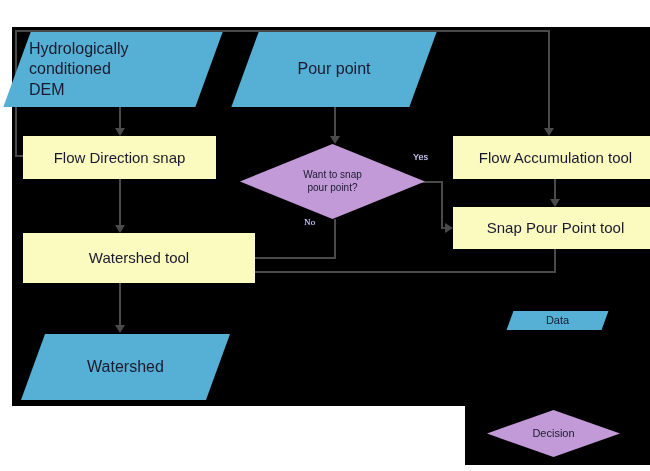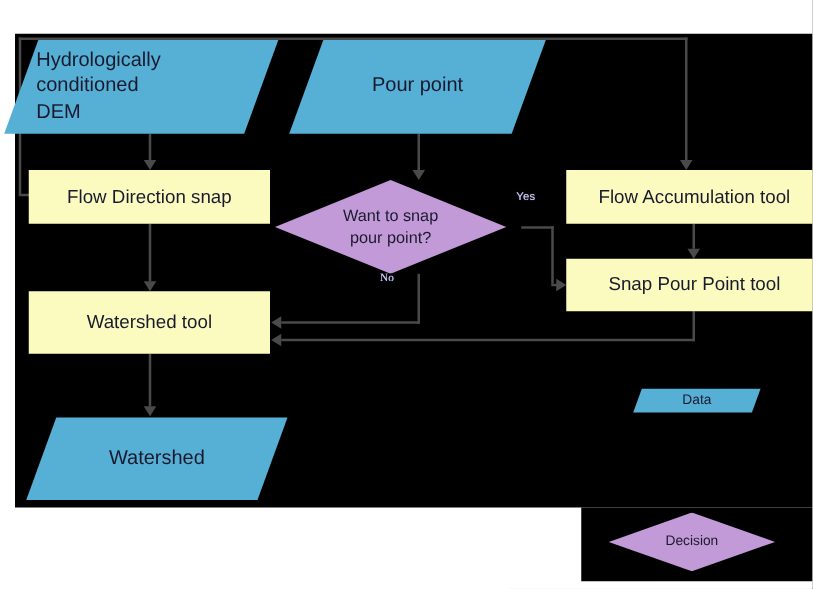--- a/index.html
+++ b/index.html
@@ -33,23 +33,23 @@
   .decision{background:#c39ad8;
     clip-path:polygon(50% 0%,100% 50%,50% 100%,0% 50%);}
 
   
   #n-dem     {left:17px; top:32px;  width:192px;height:75px;font-size:16px;}
   #n-dem .lbl{justify-content:flex-start;padding-left:12px;text-align:left;}
   #n-pour    {left:245px;top:32px;  width:178px;height:75px;font-size:16px;}
   #n-fdir    {left:23px; top:136px; width:193px;height:43px;font-size:15px;}
   #n-facc    {left:453px;top:136px; width:205px;height:43px;font-size:15px;}
   #n-snapt   {left:453px;top:207px; width:205px;height:42px;font-size:15px;}
-  #n-wsht    {left:23px; top:233px; width:193px;height:50px;font-size:15px;}
+  #n-wsht    {left:23px; top:233px; width:232px;height:50px;font-size:15px;}
   #n-wshed   {left:33px; top:334px; width:185px;height:66px;font-size:16px;}
-  #n-dec     {left:220px;top:144px; width:185px;height:75px;font-size:13px;}
+  #n-dec     {left:240px;top:144px; width:185px;height:75px;font-size:10px;}
 
   
   #lg-data   {left:510px;top:311px; width:95px;height:19px;font-size:11px;}
   #lg-proc   {left:508px;top:352px; width:92px;height:31px;font-size:11px;}
   #lg-dec    {left:487px;top:410px; width:133px;height:47px;font-size:11px;}
 
   
   .line{position:absolute;background:#4a4a4a;}
   .vl{width:2px;}
   .hl{height:2px;}

